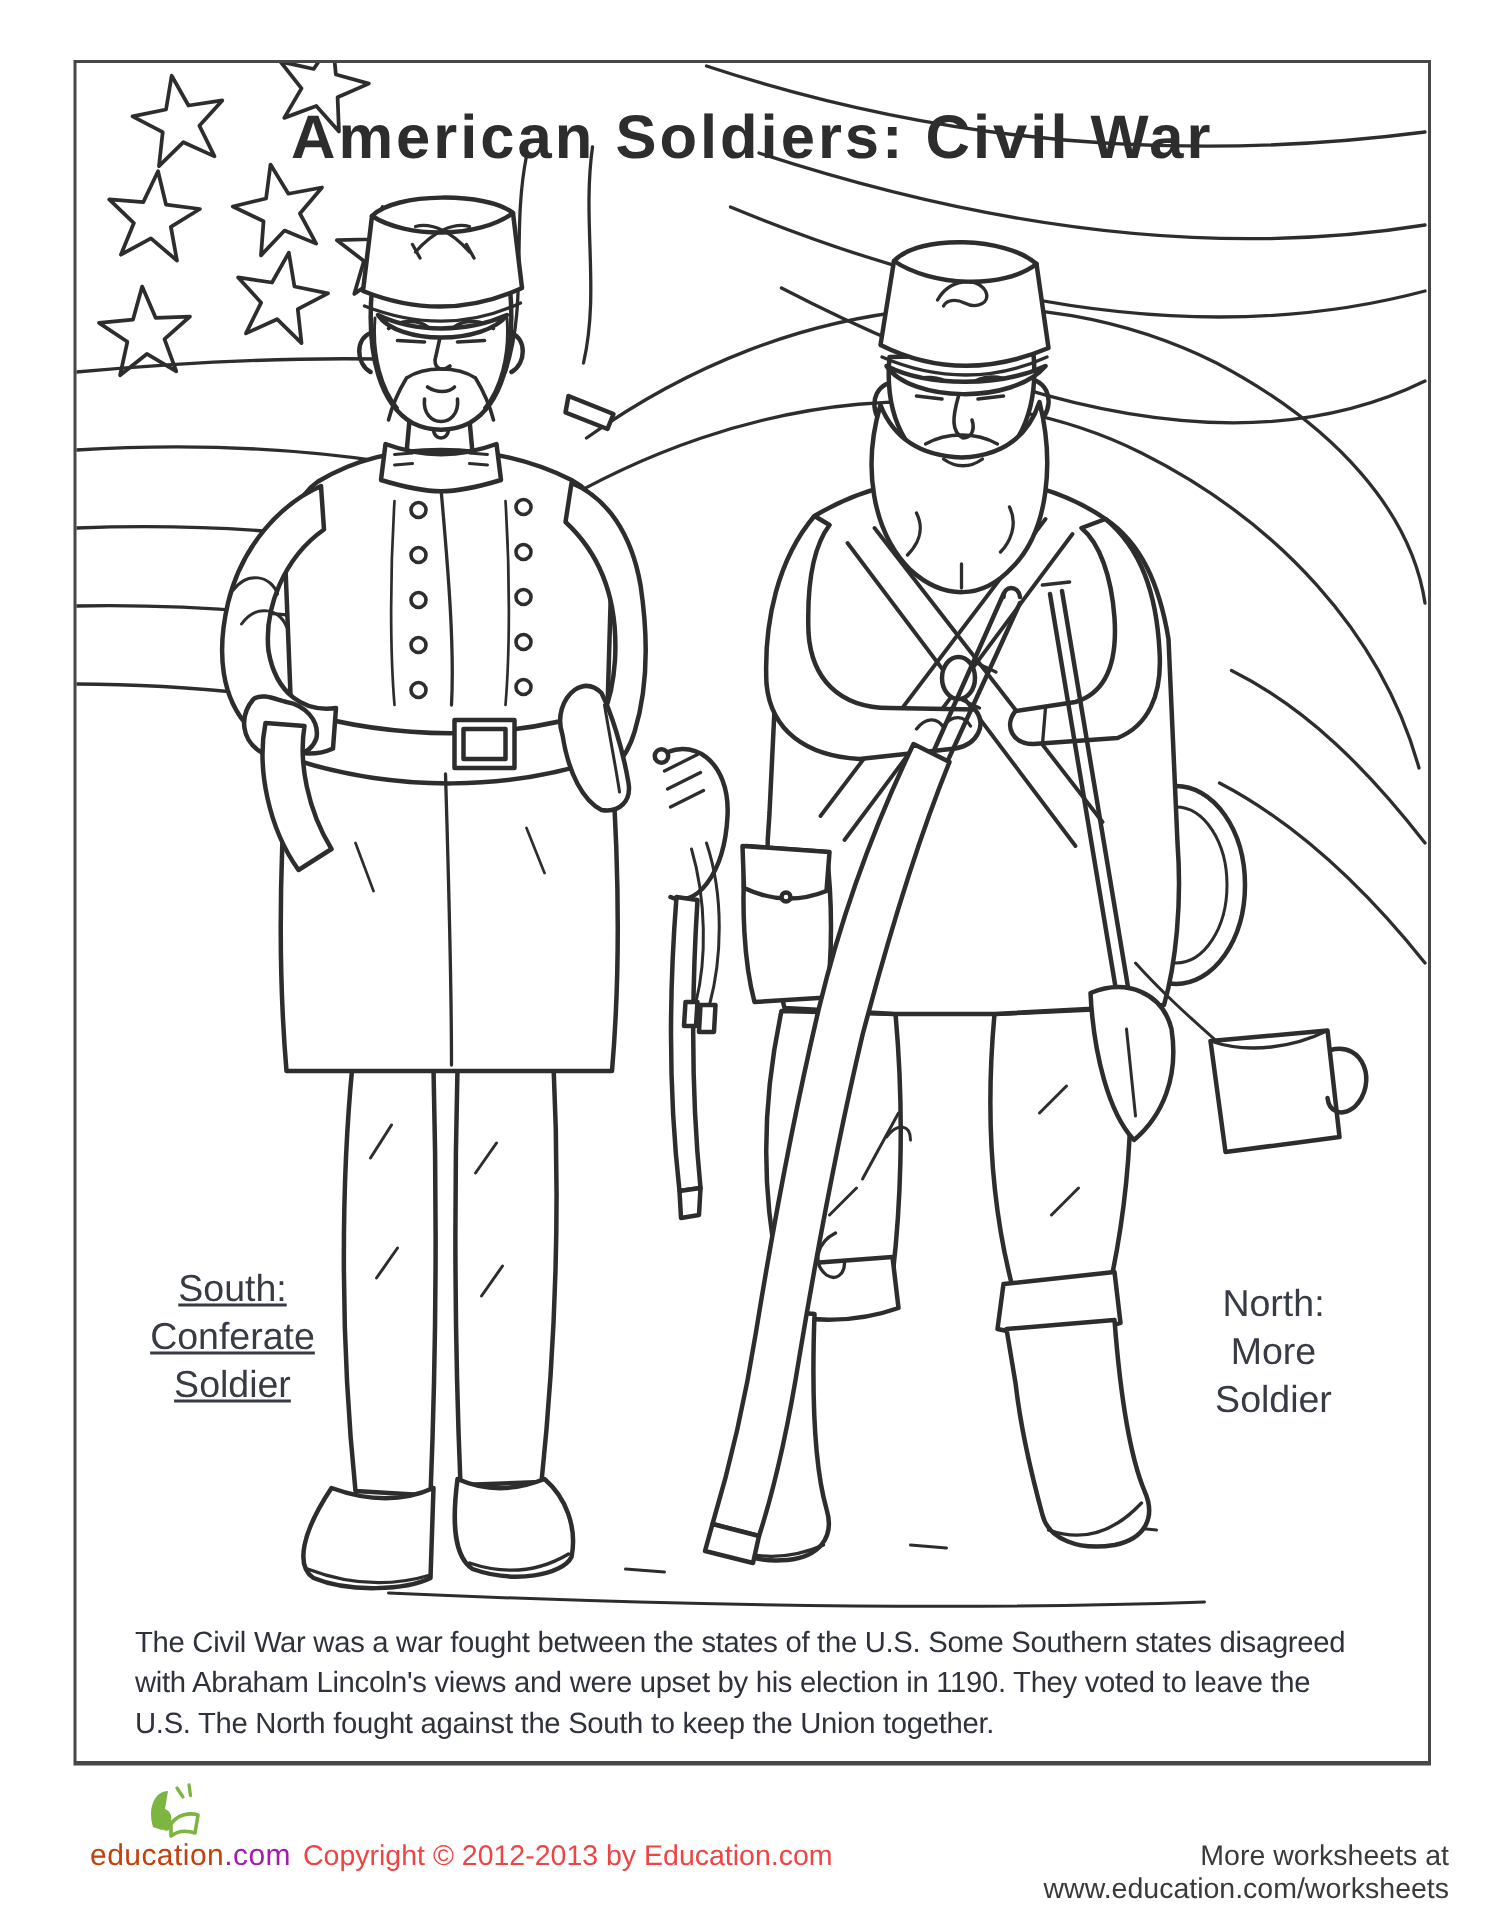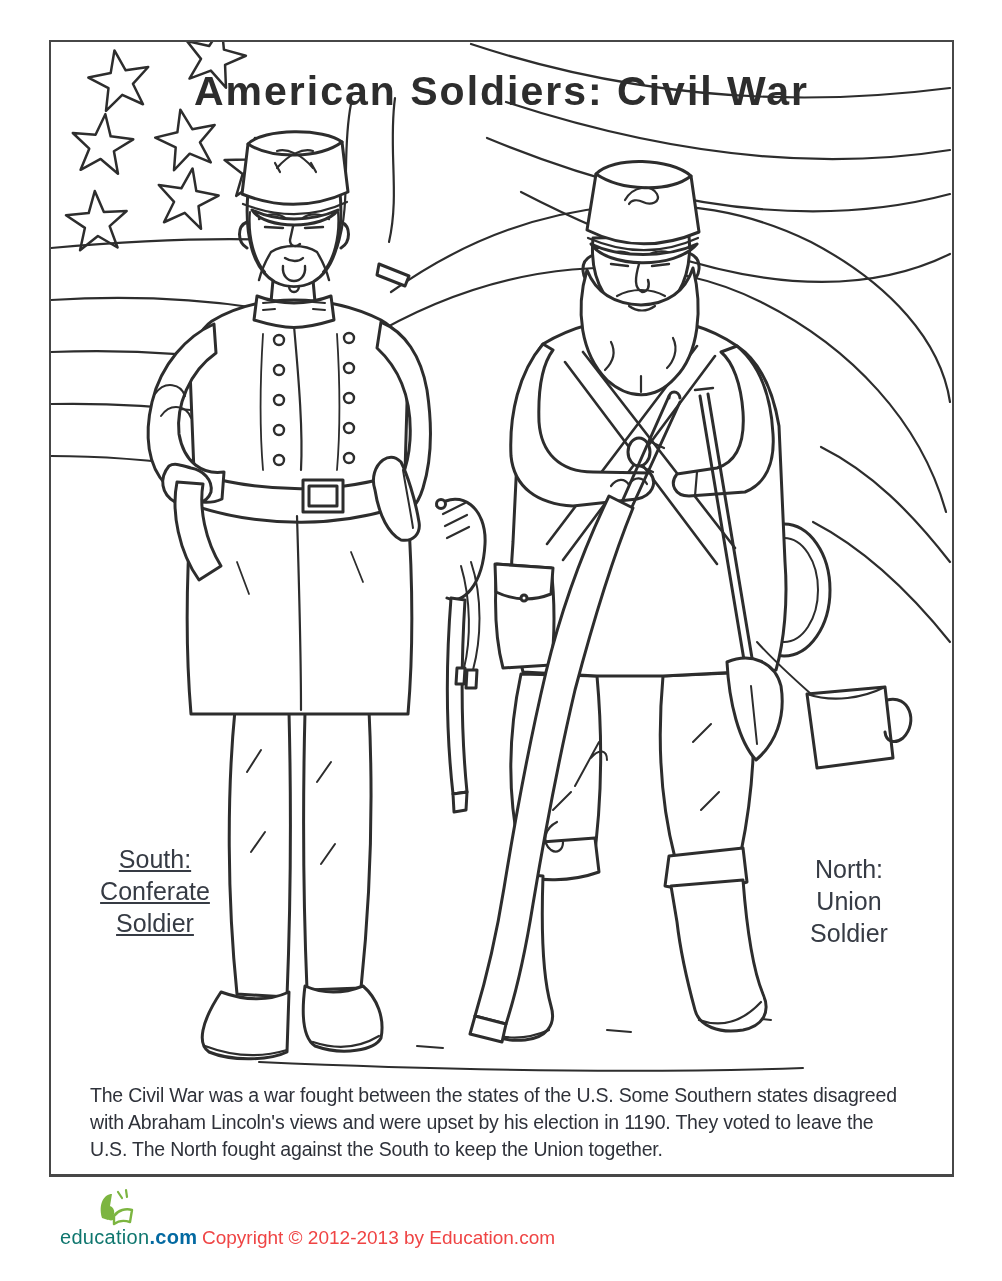--- a/index.html
+++ b/index.html
@@ -12,22 +12,22 @@
          font-size:41px;font-weight:bold;letter-spacing:2px;color:#2d2d2d;z-index:5;}
   .side-label{position:absolute;z-index:5;text-align:center;font-size:25px;line-height:32px;
          color:#363b44;white-space:pre-line;}
   .south{left:70px;top:843px;width:170px;text-decoration:underline;}
   .north{left:764px;top:853px;width:170px;}
   .description{position:absolute;left:90px;top:1082px;width:840px;z-index:5;
          font-size:19.5px;line-height:27px;letter-spacing:-0.2px;color:#2f323a;white-space:pre-line;}
   .footer-logo{position:absolute;left:58px;top:1190px;width:140px;height:62px;}
   .footer-logo .licon{position:absolute;left:30px;top:-2px;}
   .wordmark{position:absolute;left:2px;top:36px;font-size:20px;letter-spacing:0.3px;}
-  .wordmark .edu{color:#0f766e;}
-  .wordmark .com{color:#0369a1;font-weight:bold;}
+  .wordmark .edu{color:#c2410c;}
+  .wordmark .com{color:#a21caf;}
   .copyright{position:absolute;left:202px;top:1227px;font-size:19px;color:#ef4444;}
   .more-sheets{position:absolute;left:586px;top:1227px;width:380px;text-align:right;
          font-size:19px;color:#3a3a3a;}
 </style>
 </head>
 <body>
 
 <div class="page">
 
   <div class="frame">
@@ -226,32 +226,33 @@
       </g>
     </svg>
   </div>
 
   <div class="title">American Soldiers: Civil War</div>
 
   <div class="side-label south">South:
 Conferate
 Soldier</div>
   <div class="side-label north">North:
-Union
+More
 Soldier</div>
 
   <div class="description">The Civil War was a war fought between the states of the U.S. Some Southern states disagreed
 with Abraham Lincoln's views and were upset by his election in 1190. They voted to leave the
 U.S. The North fought against the South to keep the Union together.</div>
 
   <div class="footer-logo">
     <svg class="licon" width="52" height="40" viewBox="0 0 52 40">
       <path d="M14,30 C10,16 16,6 24,6 L22,18 C28,20 28,30 20,32 Z" fill="#7cb540"></path>
       <circle cx="23" cy="30" r="2.5" fill="#7cb540"></circle>
       <path d="M26,28 C30,22 38,20 44,22 L42,34 C36,32 30,33 26,36 Z" fill="none" stroke="#7cb540" stroke-width="2.4" stroke-linejoin="round"></path>
       <path d="M30,4 L34,10 M38,2 L39,9" stroke="#7cb540" stroke-width="2.2" stroke-linecap="round"></path>
     </svg>
     <div class="wordmark"><span class="edu">education</span><span class="com">.com</span></div>
   </div>
 
   <div class="copyright">Copyright © 2012-2013 by Education.com</div>
+  <div class="more-sheets">More worksheets at www.education.com/worksheets</div>
 
 </div>
 
 </body></html>

